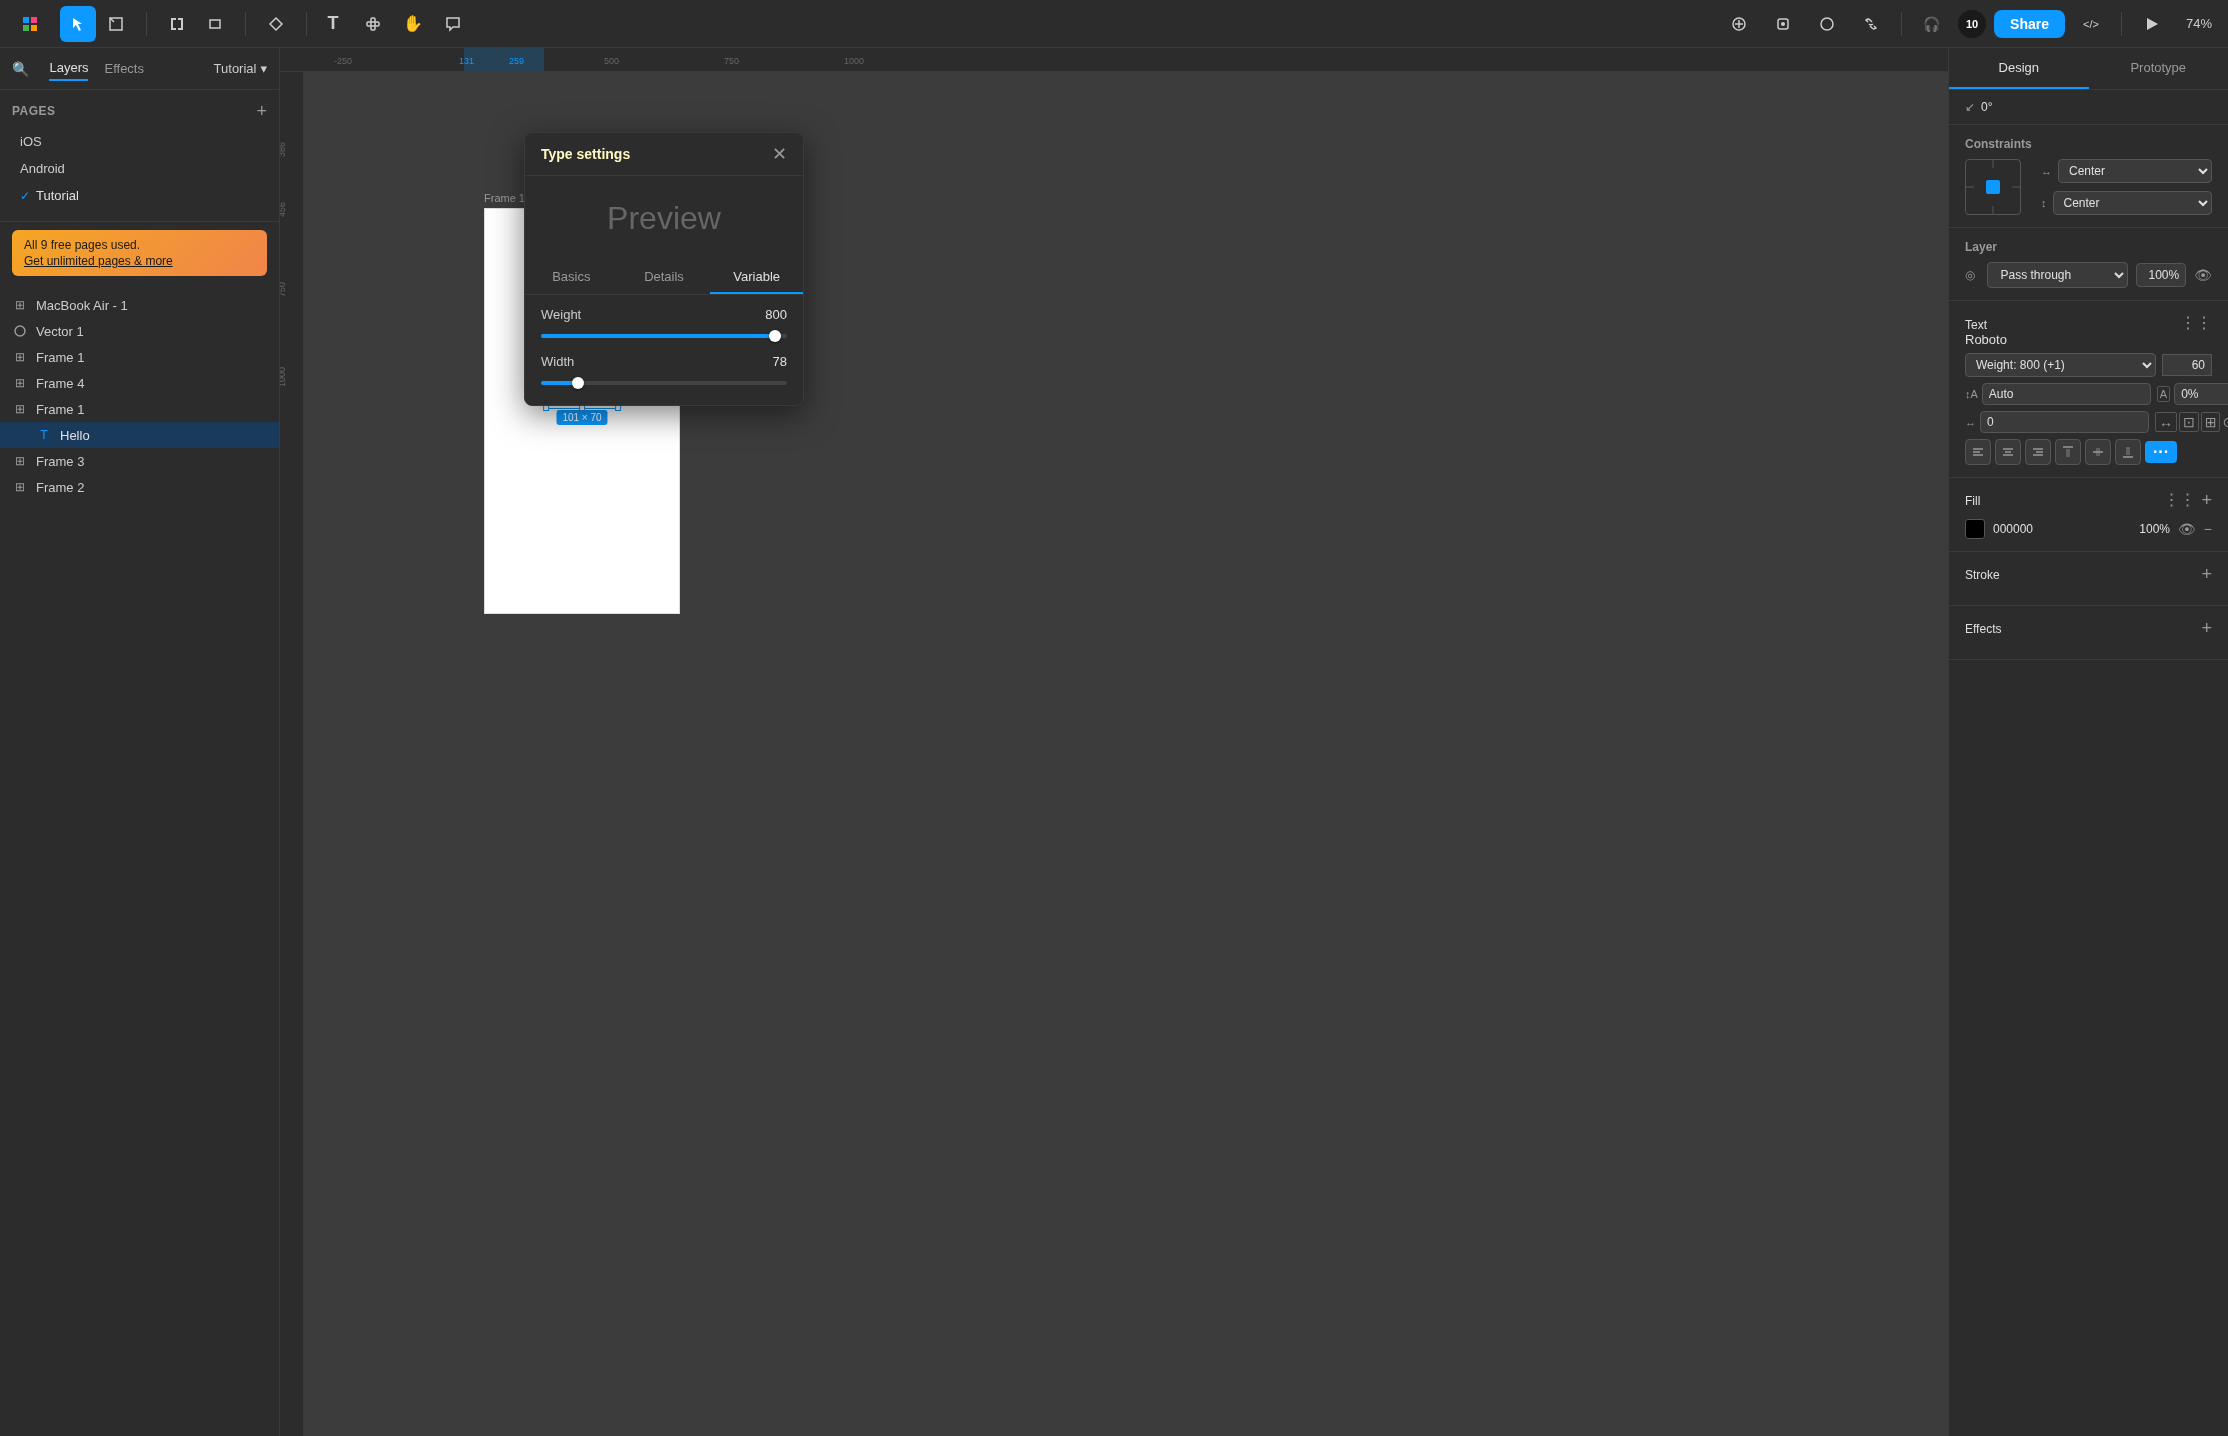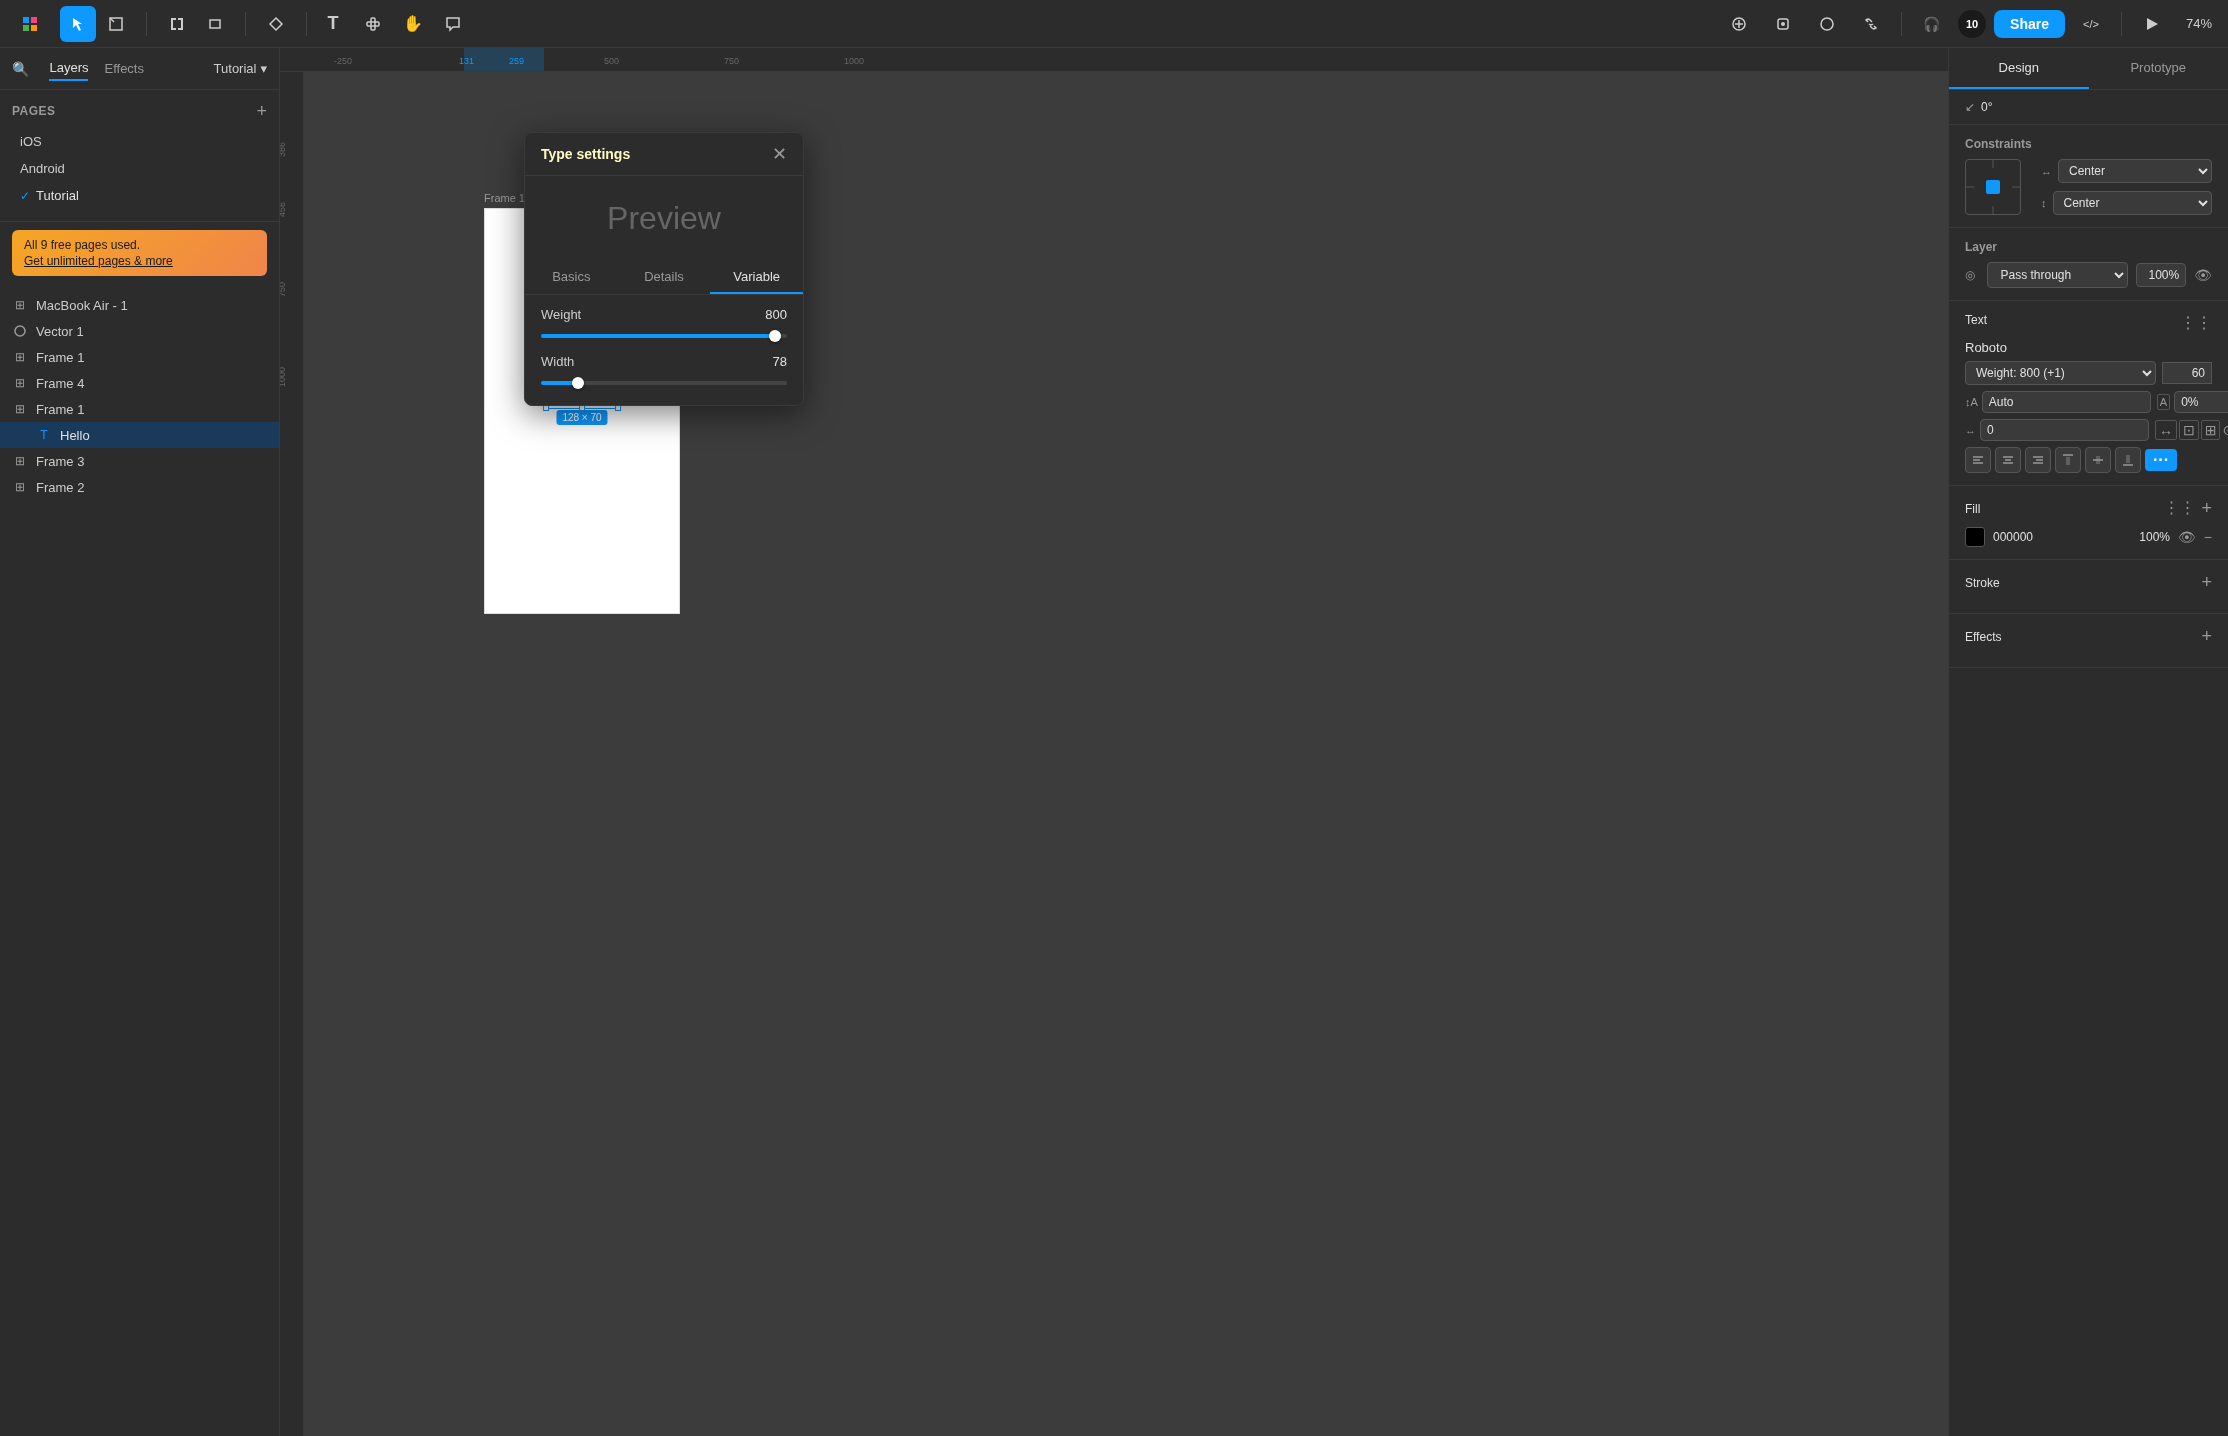--- a/index.html
+++ b/index.html
@@ -152,21 +152,21 @@
       background: #3a3a3a; border: 1px solid #555; border-radius: 4px;
       color: #e0e0e0; font-size: 12px; padding: 4px 8px; cursor: pointer; flex: 1;
     }
     .opacity-input {
       background: #3a3a3a; border: 1px solid #555; border-radius: 4px;
       color: #e0e0e0; font-size: 12px; padding: 4px 6px; width: 50px; text-align: right;
     }
     .eye-btn { background: none; border: none; color: #999; cursor: pointer; font-size: 14px; }
 
     
-    .text-section-header { display: flex; align-items: flex-start; justify-content: space-between; margin-bottom: 8px; }
+    .text-section-header { display: flex; align-items: flex-end; justify-content: space-between; }
     .text-section-title { font-size: 12px; color: #e0e0e0; font-weight: 500; }
     .font-name { font-size: 13px; color: #e0e0e0; margin-bottom: 6px; }
     .font-row { display: flex; align-items: center; gap: 6px; margin-bottom: 6px; }
     .font-weight-select {
       background: #3a3a3a; border: 1px solid #555; border-radius: 4px;
       color: #e0e0e0; font-size: 12px; padding: 3px 6px; cursor: pointer; flex: 1;
     }
     .font-size-input {
       background: #3a3a3a; border: 1px solid #555; border-radius: 0;
       color: #e0e0e0; font-size: 12px; padding: 3px 6px; width: 50px; text-align: right;
@@ -426,21 +426,21 @@
               <div class="hello-selection-box">
                 <div class="handle tl"></div>
                 <div class="handle tr"></div>
                 <div class="handle bl"></div>
                 <div class="handle br"></div>
                 <div class="handle tm"></div>
                 <div class="handle bm"></div>
                 <div class="handle ml"></div>
                 <div class="handle mr"></div>
               </div>
-              <div class="size-label">128 × 70</div>
+              <div class="size-label">101 × 70</div>
             </div>
           </div>
         </div>
       </div>
 
       <div class="type-settings-modal">
         <div class="modal-header">
           <span class="modal-title">Type settings</span>
           <button class="modal-close">✕</button>
         </div>

